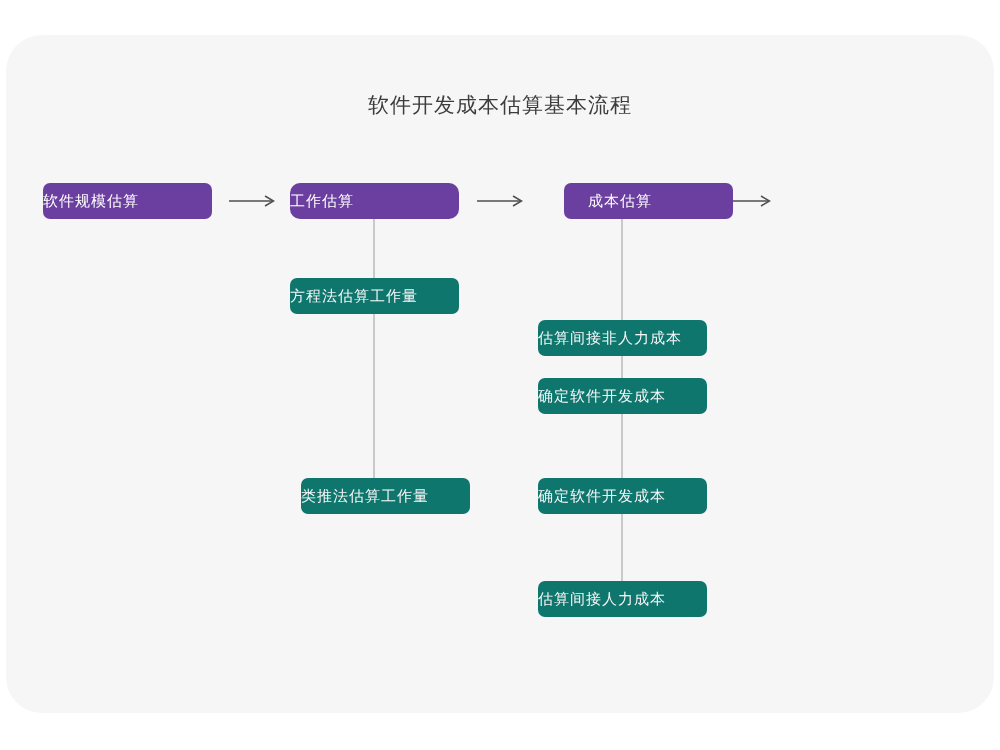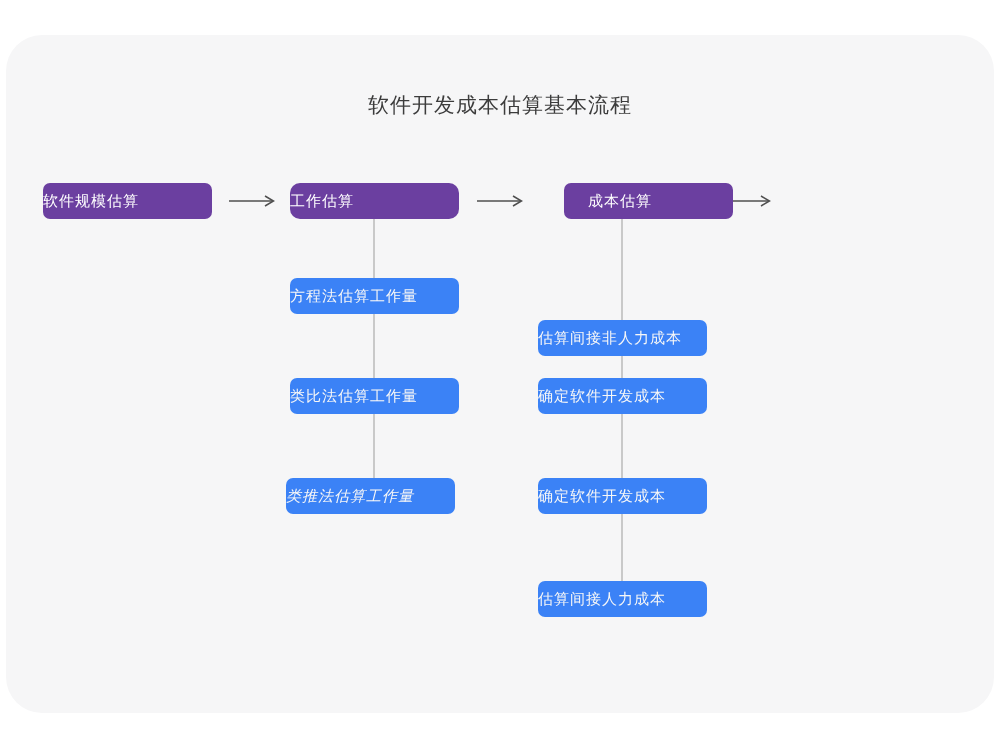--- a/index.html
+++ b/index.html
@@ -48,32 +48,32 @@
     letter-spacing: 1px;
     box-sizing: border-box;
     z-index: 3;
     white-space: nowrap;
   }
   .node.primary {
     background: #6b3fa0;
     color: #ffffff;
   }
   .node.sub {
-    background: #3b82f6;
+    background: #0f766e;
     color: #f7f7f7;
   }
   
   .n-main-0 { left: 43px;  top: 183px; }
   .n-main-1 { left: 290px; top: 183px; border-radius: 10px; }
   .n-main-2 { left: 564px; top: 183px; padding-left: 24px; }
   .n-main-3 { left: 786px; top: 183px; }
   
   .n-work-0 { left: 290px; top: 278px; }
   .n-work-1 { left: 290px; top: 378px; }
-  .n-work-2 { left: 286px; top: 478px; font-style: italic; }
+  .n-work-2 { left: 301px; top: 478px; }
   
   .n-cost-0 { left: 538px; top: 278px; margin-top: 42px; }
   .n-cost-1 { left: 538px; top: 378px; }
   .n-cost-2 { left: 538px; top: 478px; }
   .n-cost-3 { left: 538px; top: 581px; }
 
   .arrow {
     position: absolute;
     top: 193px;
     width: 48px;
@@ -128,23 +128,20 @@
 
   <svg class="arrow arrow-2" viewBox="0 0 48 16">
     <line x1="1" y1="8" x2="45" y2="8" stroke="#4f4f4f" stroke-width="1.5"></line>
     <polyline points="37,3 45.5,8 37,13" fill="none" stroke="#4f4f4f" stroke-width="1.5"></polyline>
   </svg>
 
 
   <div class="node sub n-work-0">
     <span>方程法估算工作量</span>
   </div>
-  <div class="node sub n-work-1">
-    <span>类比法估算工作量</span>
-  </div>
   <div class="node sub n-work-2">
     <span>类推法估算工作量</span>
   </div>
 
   <div class="node sub n-cost-0">
     <span>估算间接非人力成本</span>
   </div>
   <div class="node sub n-cost-1">
     <span>确定软件开发成本</span>
   </div>

